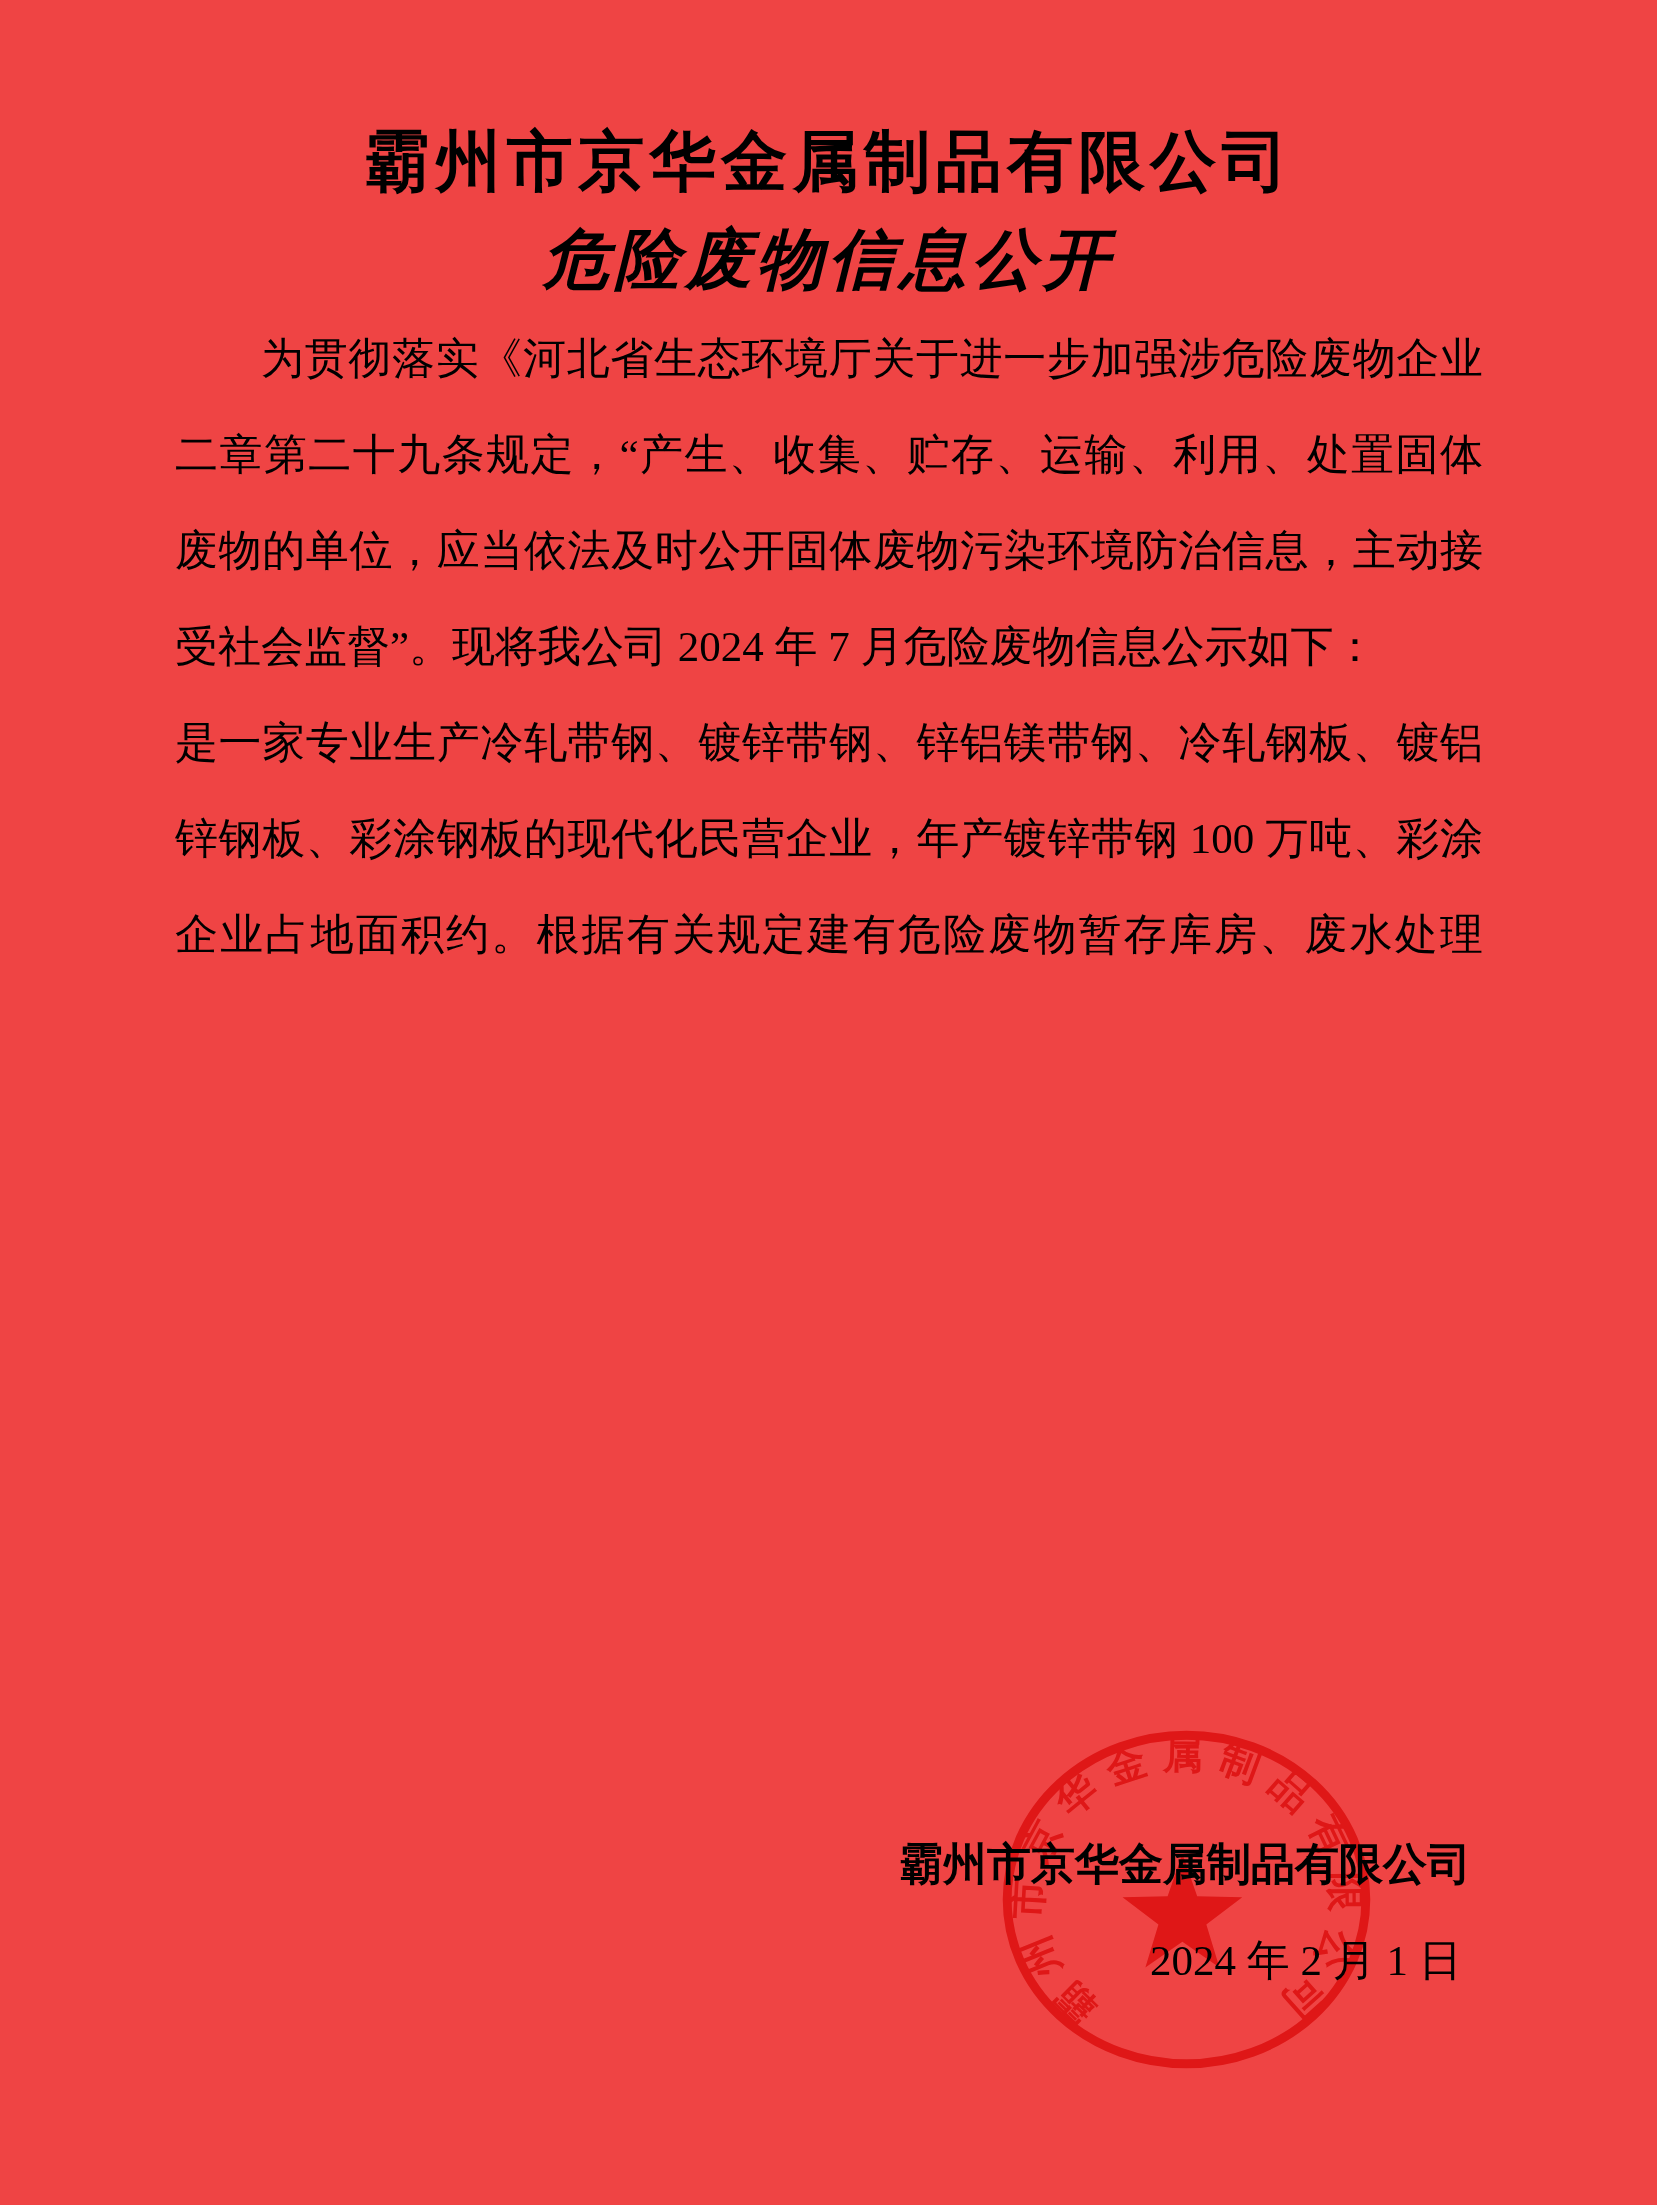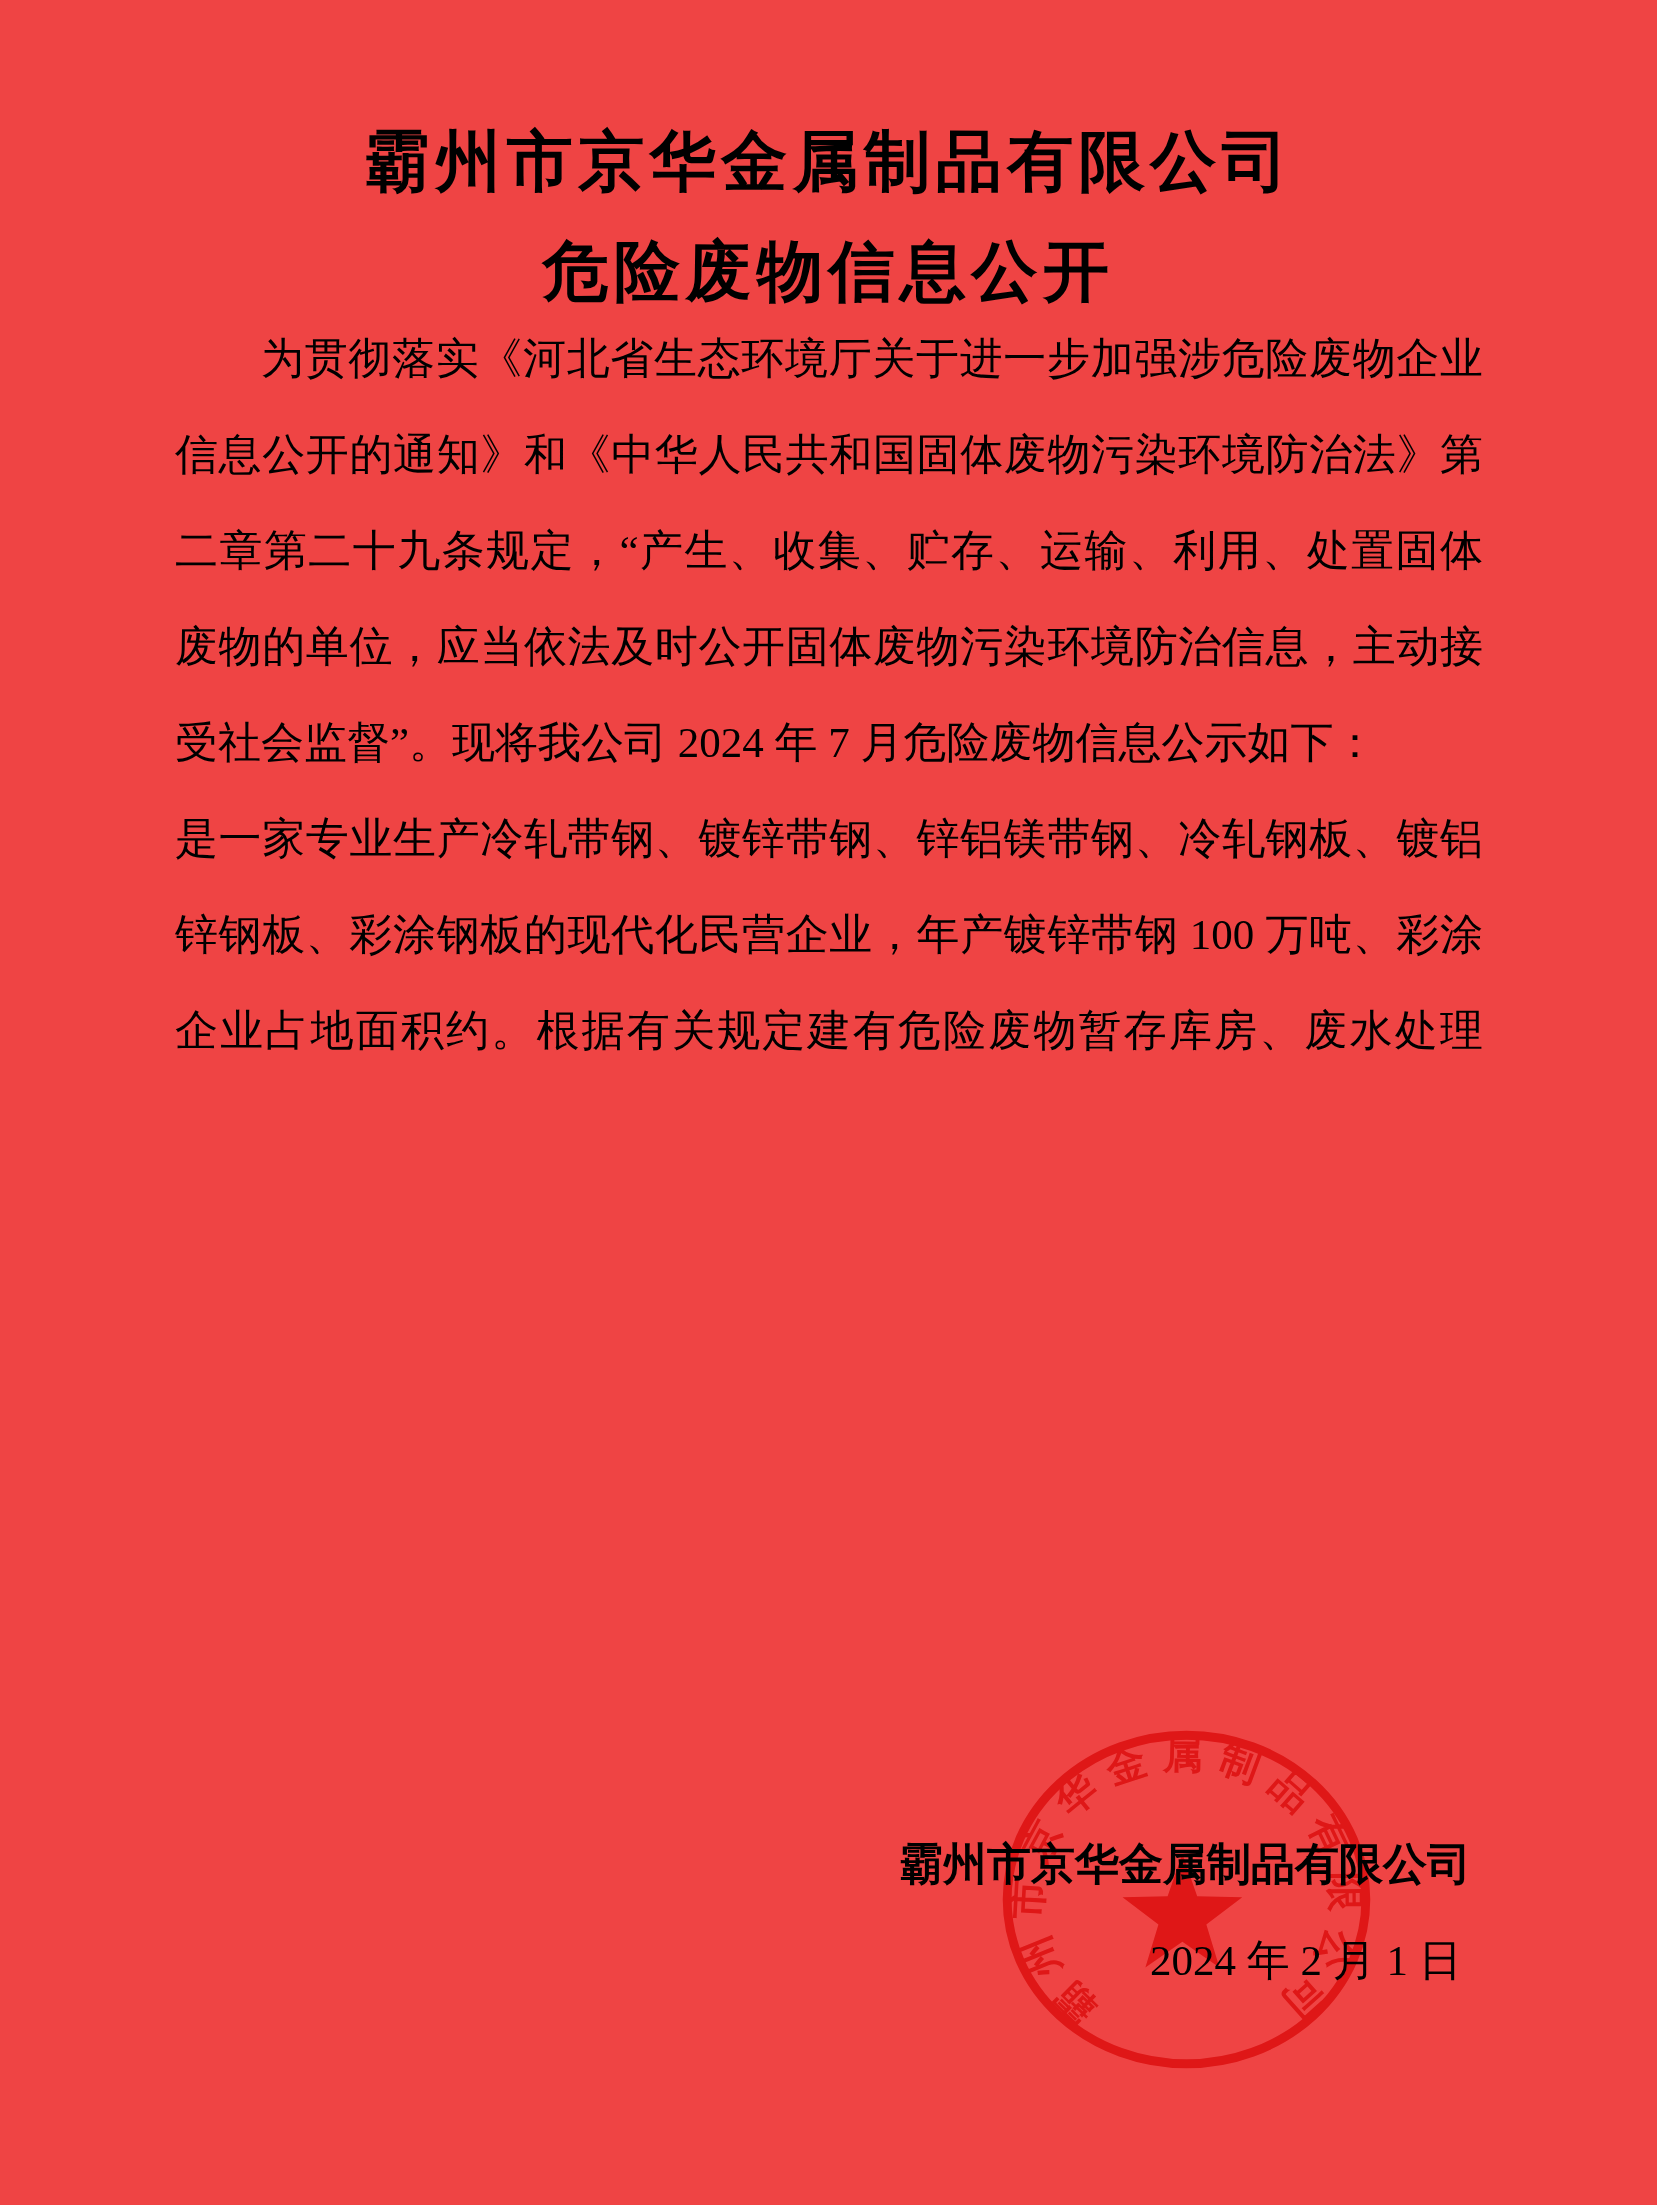--- a/index.html
+++ b/index.html
@@ -13,21 +13,21 @@
   }
   .title{
     position:absolute;left:0;width:100%;
     text-align:center;
     font-weight:bold;
     font-size:66px;line-height:103px;
     letter-spacing:5.5px;
     white-space:nowrap;
   }
   .title1{top:110px;}
-  .title2{top:220px;}
+  .title2{top:208px;font-style:italic;}
   .body{
     position:absolute;
     left:175px;top:311px;
     width:1308px;
     font-size:43px;
   }
   .bline{
     height:96px;line-height:96px;
     white-space:nowrap;
     text-align:justify;
@@ -65,21 +65,20 @@
 </head>
 <body>
 
 <div class="page">
 
   <div class="title title1">霸州市京华金属制品有限公司</div>
   <div class="title title2">危险废物信息公开</div>
 
   <div class="body">
     <div class="bline just ind">为贯彻落实《河北省生态环境厅关于进一步加强涉危险废物企业</div>
-    <div class="bline just">信息公开的通知》和《中华人民共和国固体废物污染环境防治法》第</div>
     <div class="bline just">二章第二十九条规定，“产生、收集、贮存、运输、利用、处置固体</div>
     <div class="bline just">废物的单位，应当依法及时公开固体废物污染环境防治信息，主动接</div>
     <div class="bline">受社会监督”。现将我公司 2024 年 7 月危险废物信息公示如下：</div>
     <div class="bline just">是一家专业生产冷轧带钢、镀锌带钢、锌铝镁带钢、冷轧钢板、镀铝</div>
     <div class="bline just">锌钢板、彩涂钢板的现代化民营企业，年产镀锌带钢 100 万吨、彩涂</div>
     <div class="bline just">企业占地面积约。根据有关规定建有危险废物暂存库房、废水处理</div>
   </div>
 
   <div class="sig-company">霸州市京华金属制品有限公司</div>
   <div class="sig-date">2024 年 2 月 1 日</div>

